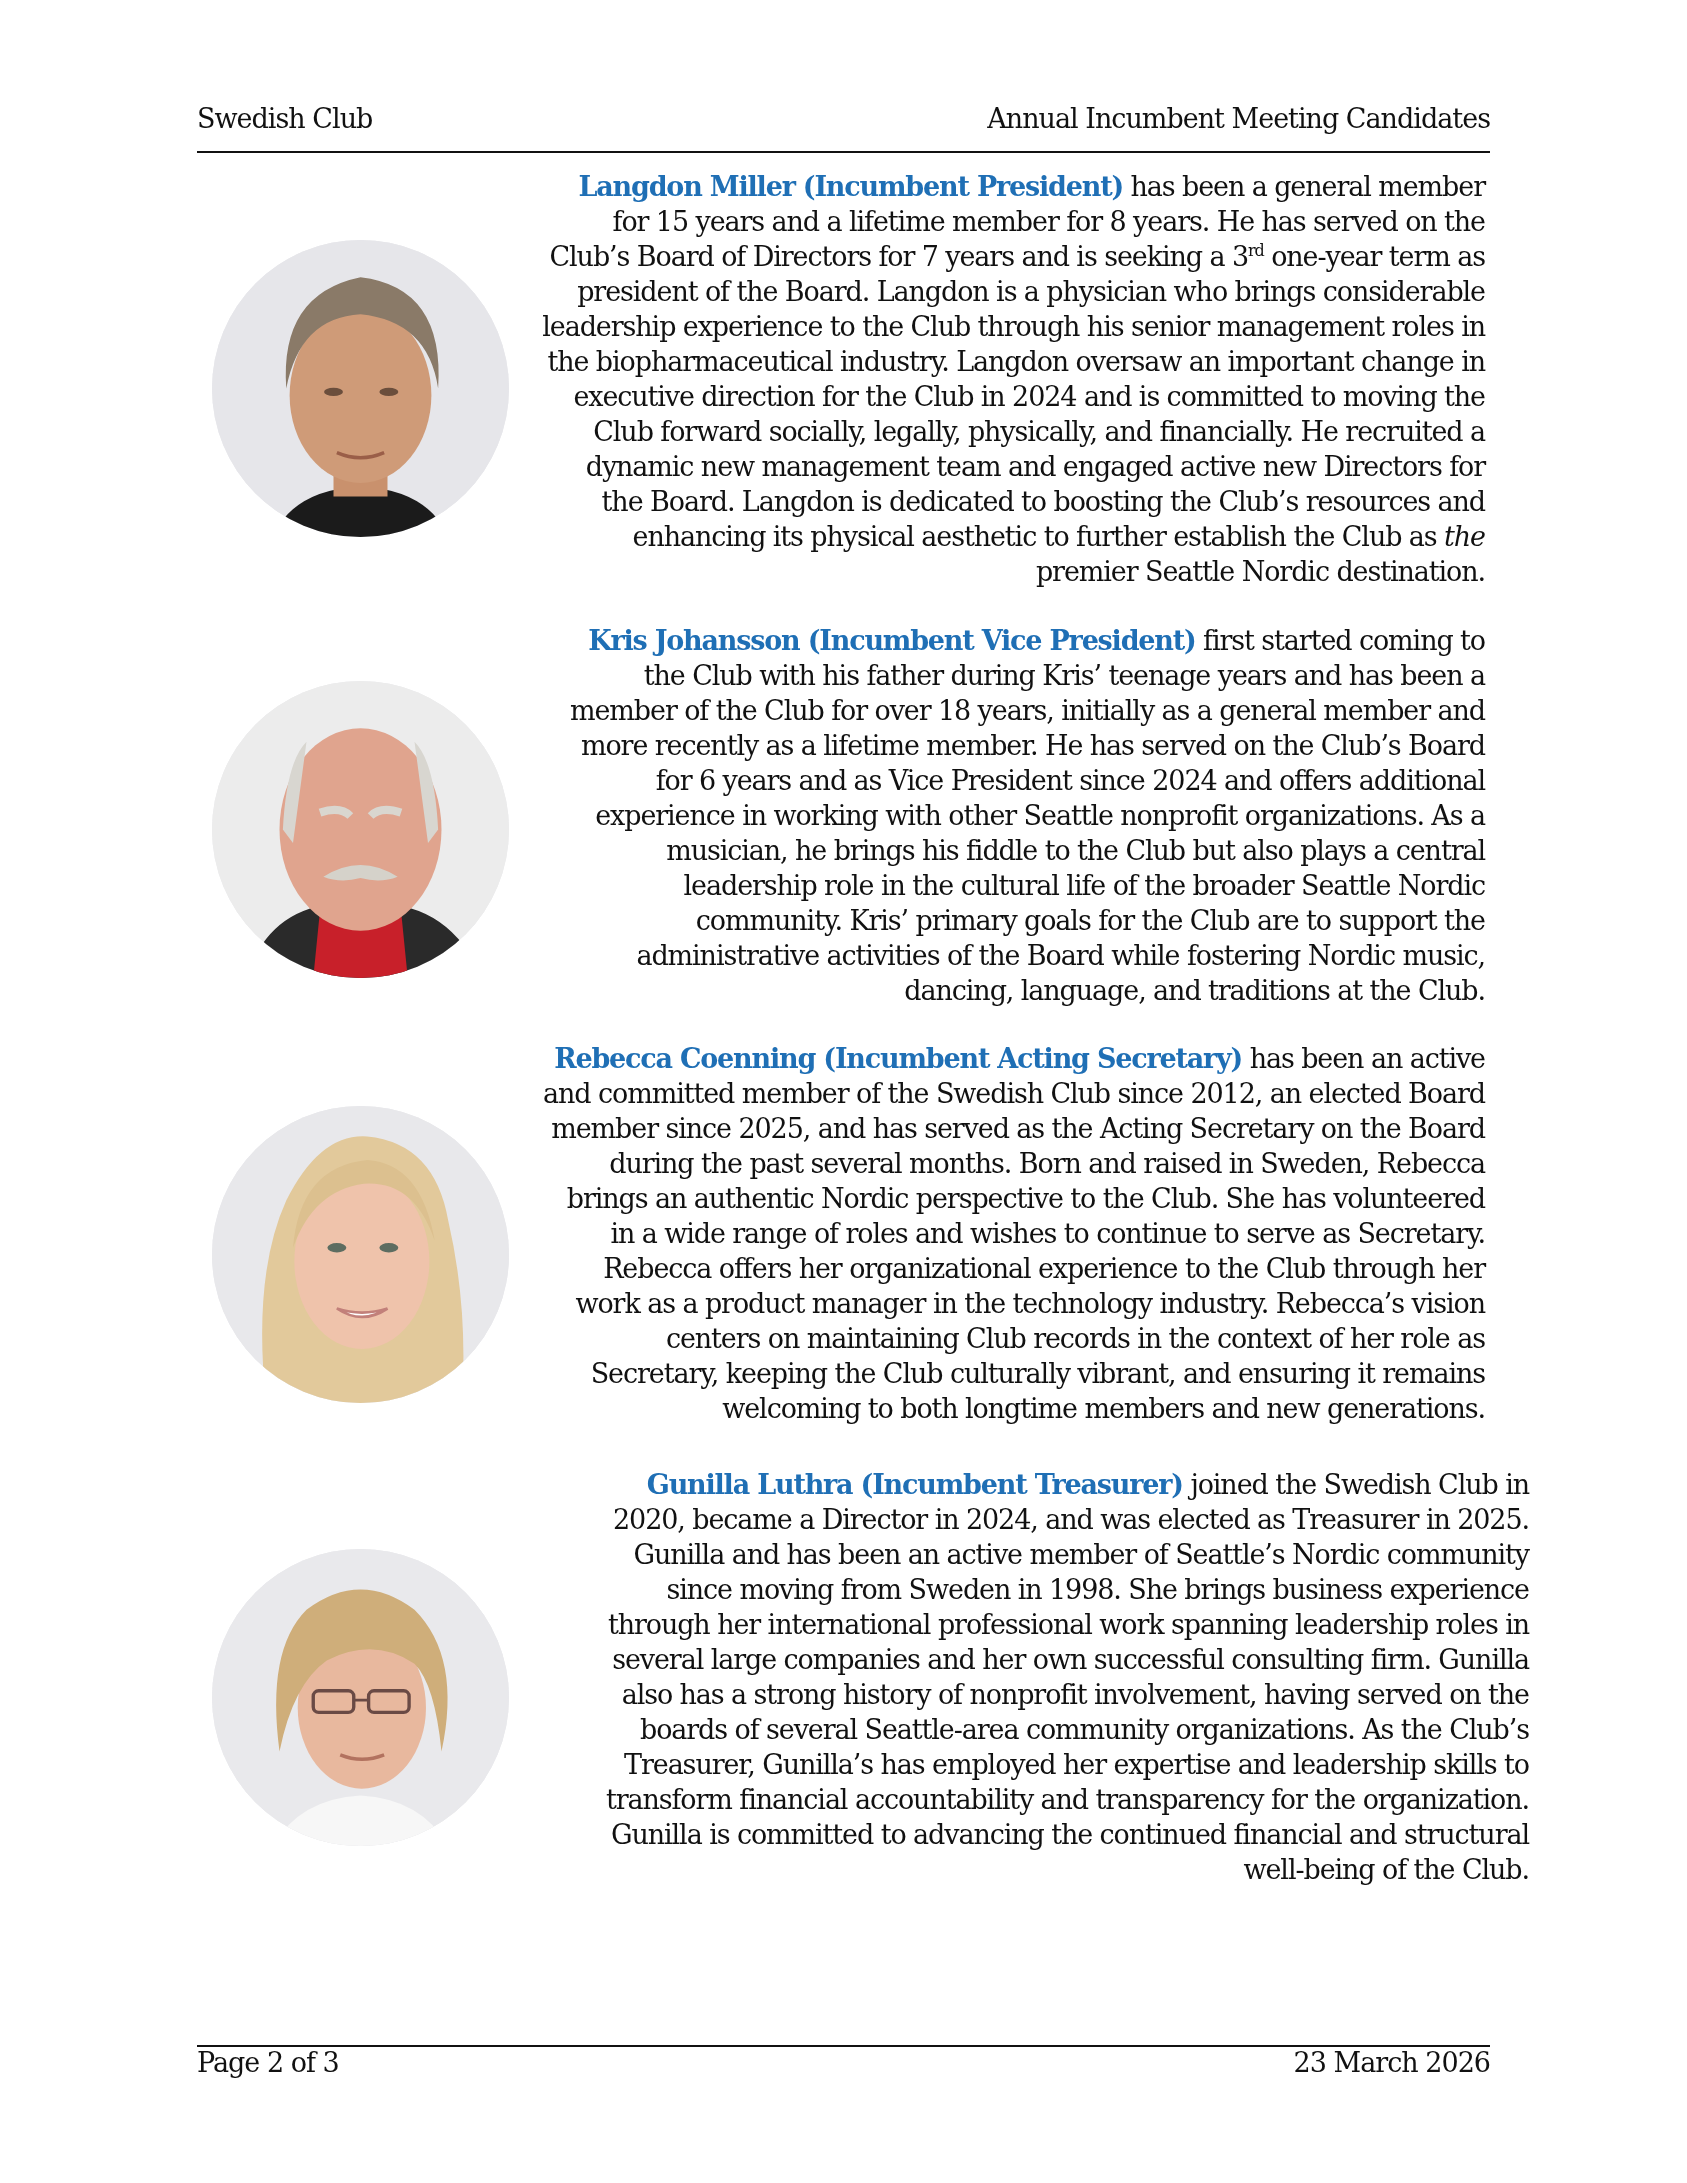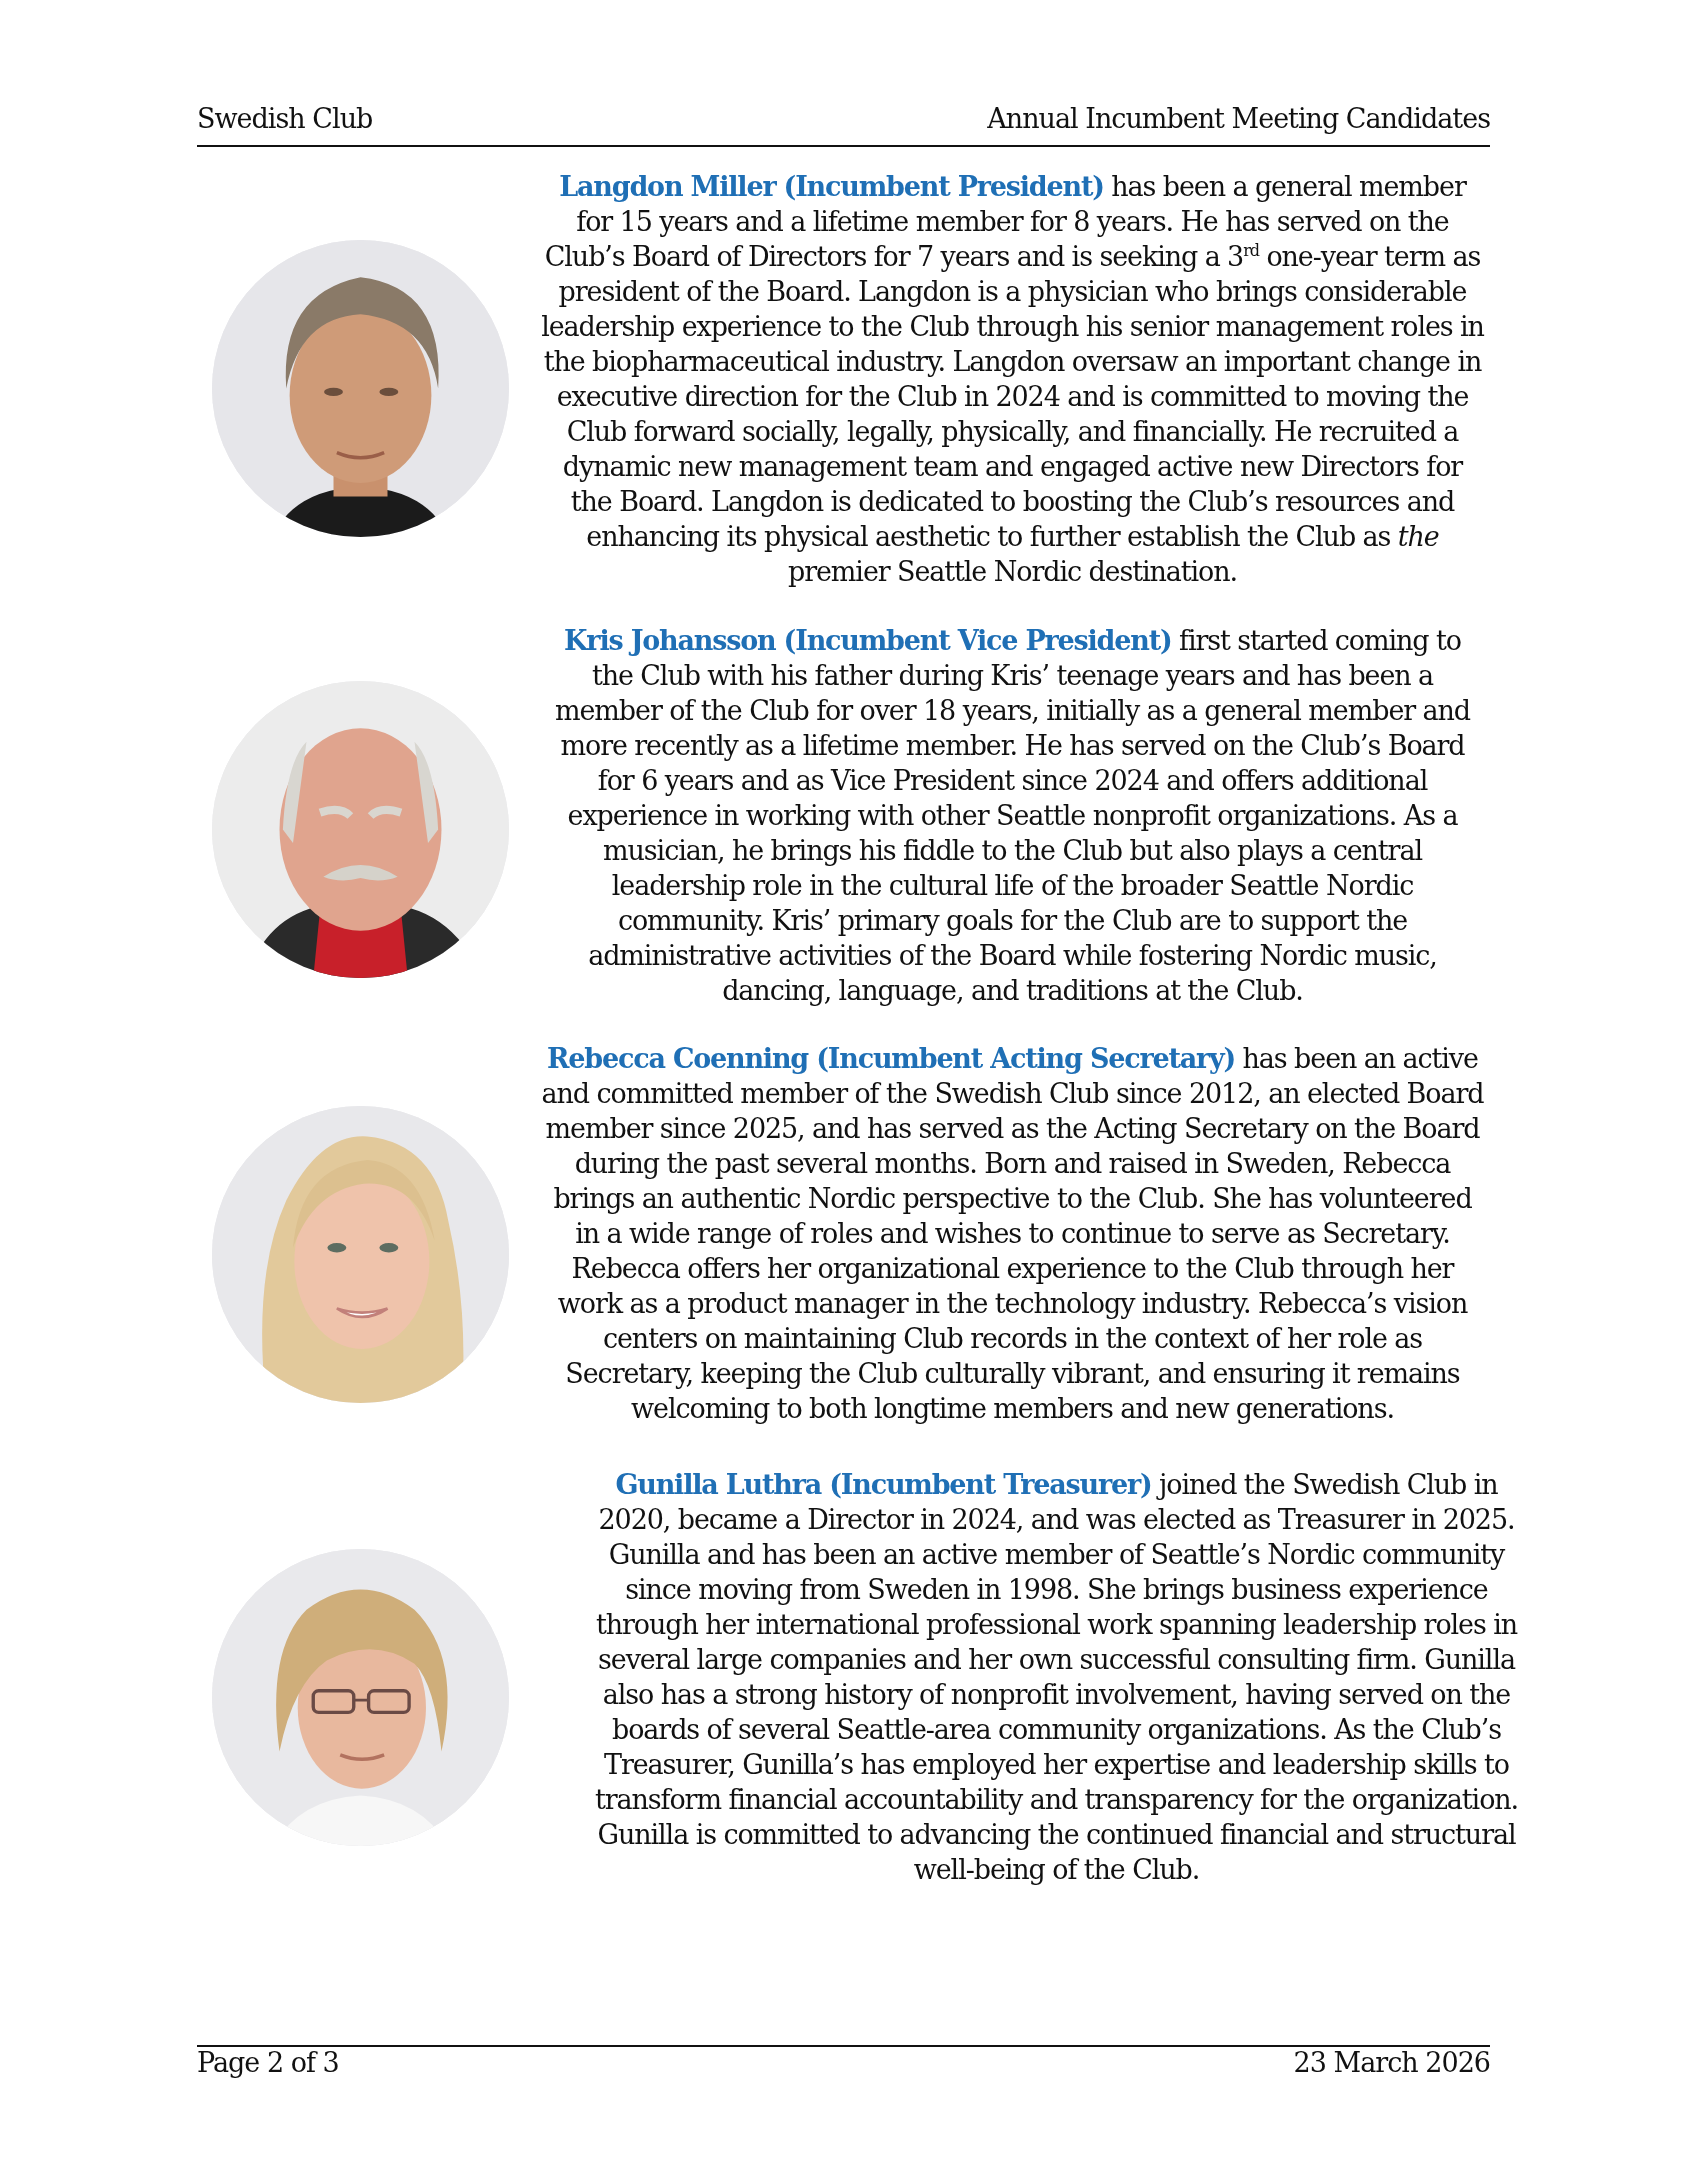--- a/index.html
+++ b/index.html
@@ -3,32 +3,32 @@
 <meta charset="utf-8">
 <style>
   html, body { margin: 0; padding: 0; background: #ffffff; }
   body { width: 1687px; height: 2183px; position: relative; overflow: hidden;
          font-family: "DejaVu Serif", "Liberation Serif", serif; color: #111; }
   .page-header, .page-footer {
     position: absolute; left: 197px; width: 1293px;
     display: flex; justify-content: space-between; align-items: flex-end;
     font-size: 27px; letter-spacing: -1px;
   }
-  .page-header { top: 94px; height: 40px; border-bottom: 2.7px solid #111; padding-bottom: 11px; }
+  .page-header { top: 94px; height: 40px; border-bottom: 2.7px solid #111; padding-bottom: 17px; }
   .page-footer { top: 2045px; height: 47px; border-top: 2.7px solid #111; align-items: flex-start; }
   .candidate { position: absolute; left: 197px; width: 1293px; }
   .photo {
     position: absolute; left: 15px; width: 297px; height: 297px; border-radius: 50%;
     overflow: hidden; background: #e9e9ec;
   }
   .photo svg { width: 100%; height: 100%; display: block; }
   .bio {
     position: absolute; left: 343px; width: 945px;
     font-size: 27px; line-height: 35px; letter-spacing: -1.1px;
-    text-align: center; margin: 0;
+    text-align: right; margin: 0;
   }
   .name { color: #1f6fb5; font-weight: bold; letter-spacing: -1.2px; }
   sup { font-size: 16px; line-height: 0; }
   em { font-style: italic; }
 </style>
 </head>
 <body>
 
 <header class="page-header">
   <span>Swedish Club</span>

